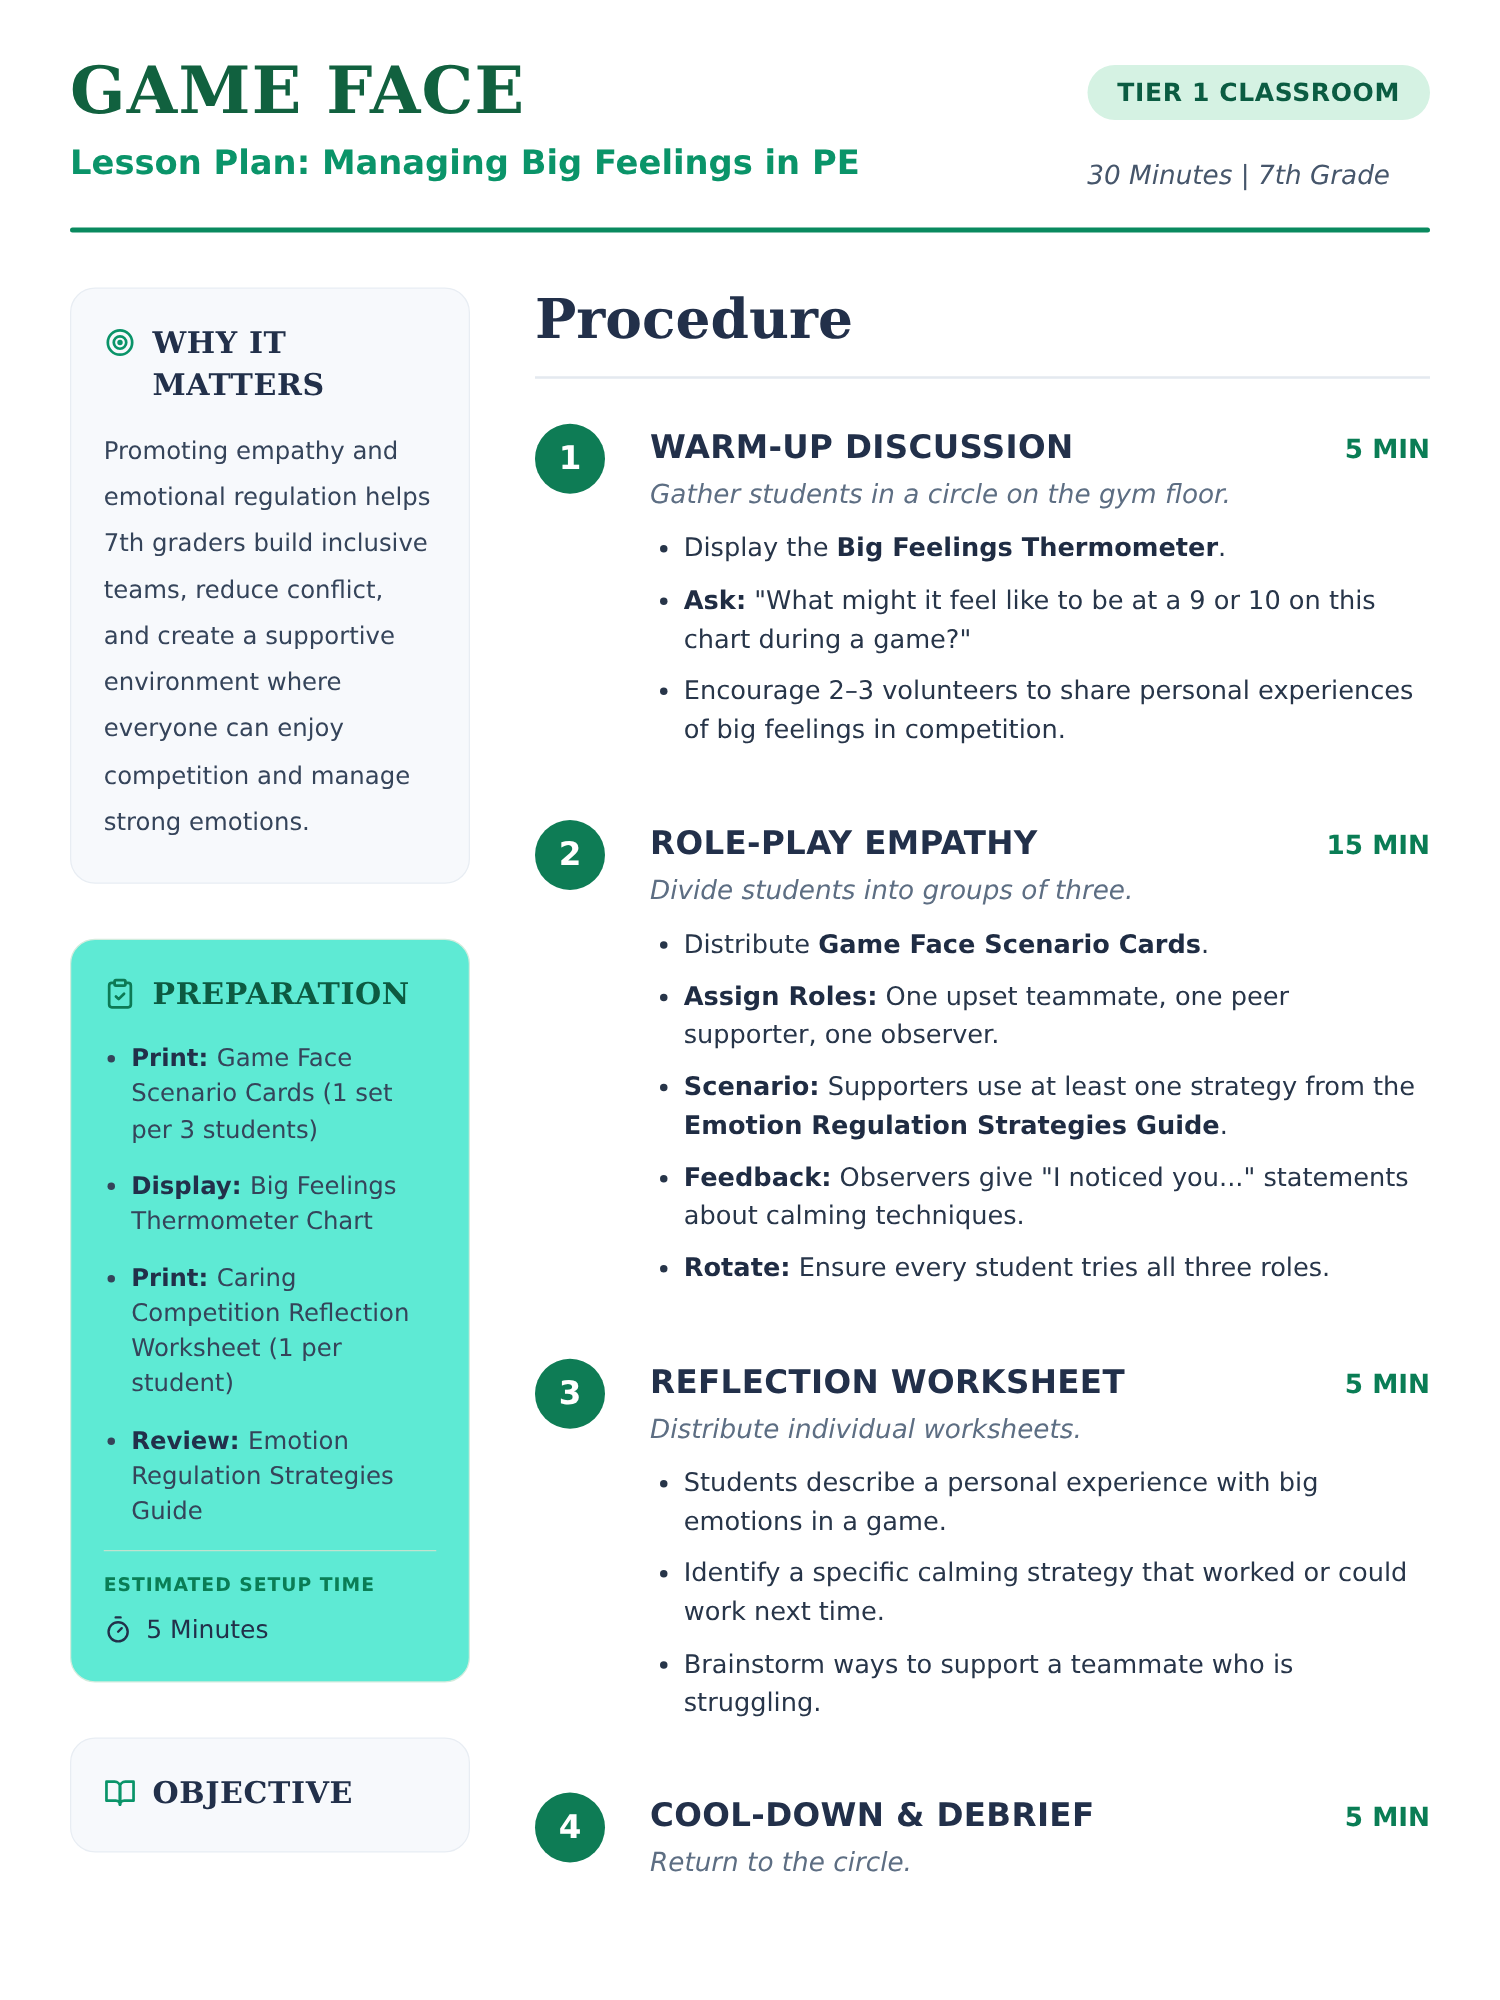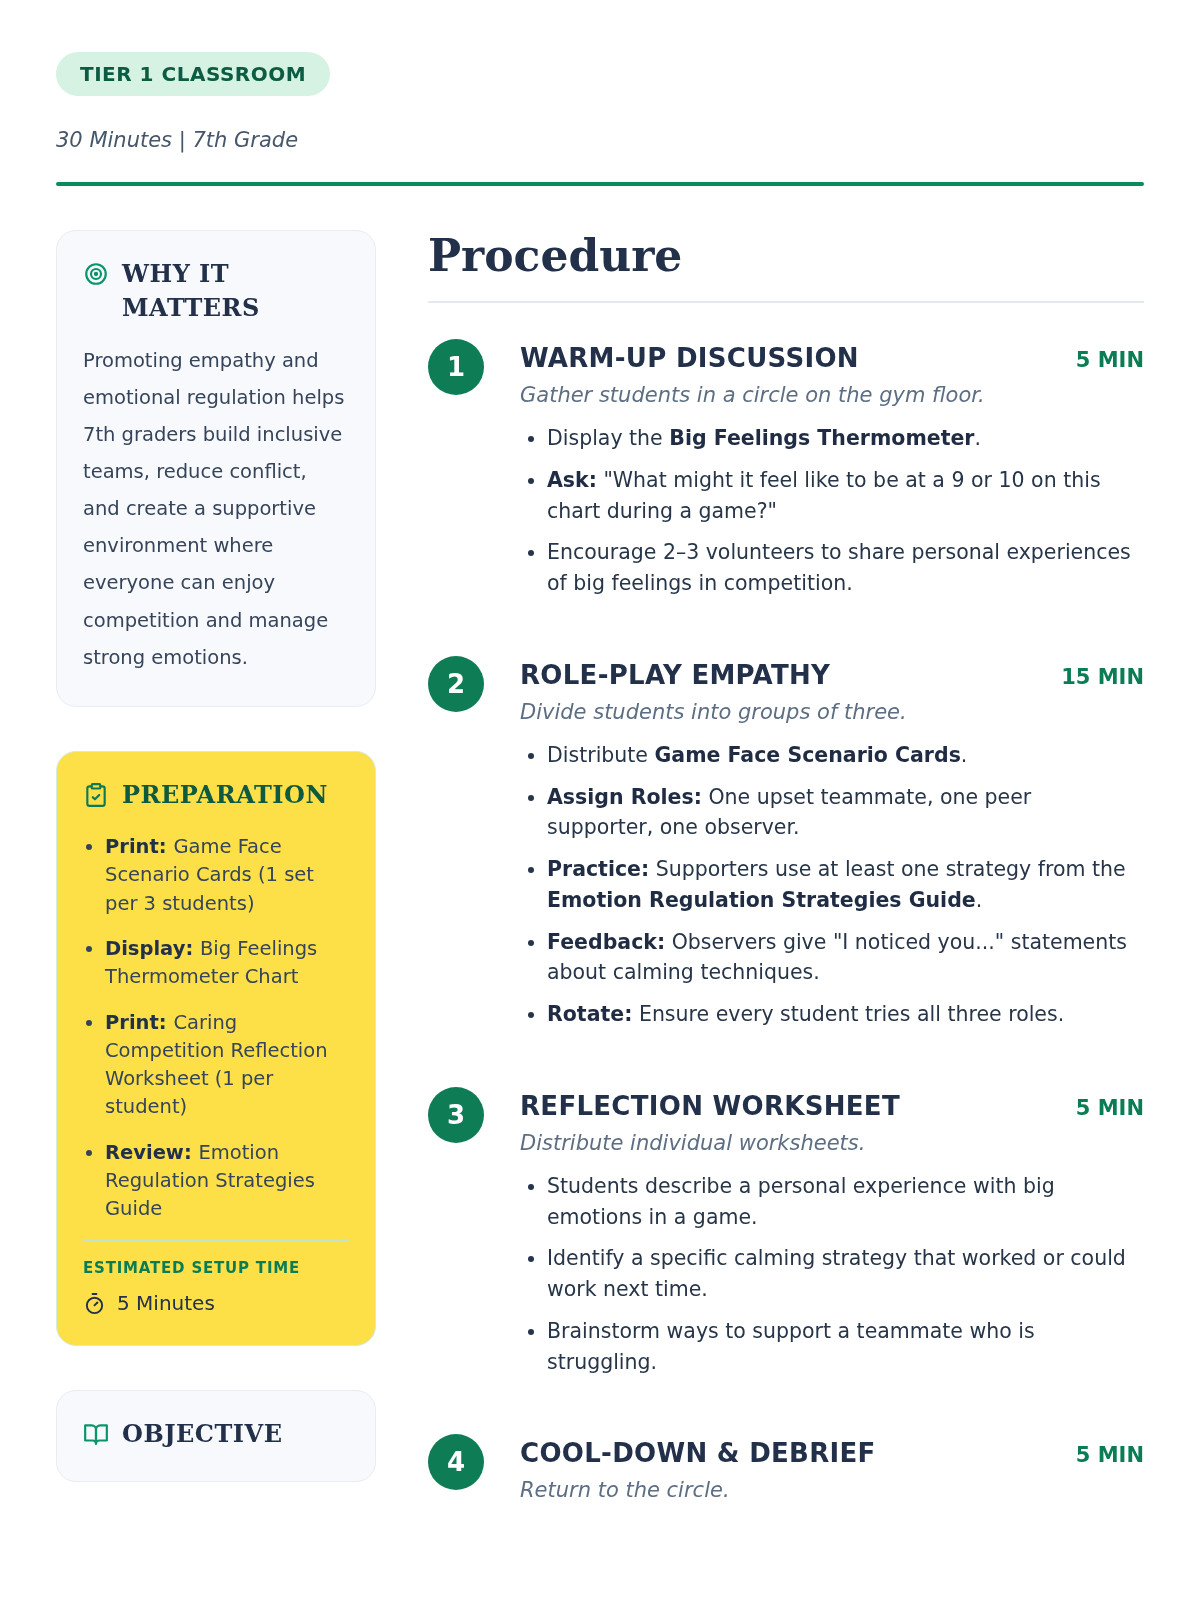--- a/index.html
+++ b/index.html
@@ -38,21 +38,21 @@
   .rule { height:4px; background:var(--rule-green); margin-top:30px; border-radius:2px; }
 
   
   .content { display:flex; gap:52px; margin-top:44px; }
   .sidebar { flex:0 0 320px; width:320px; display:flex; flex-direction:column; gap:44px; }
   .main { flex:1; min-width:0; }
 
   
   .card { border-radius:20px; padding:26px 26px 30px 26px; }
   .card-gray { background:#f7f9fc; border:1px solid #e8edf3; }
-  .card-green { background:#fde047; border:1px solid #d2ecdd; }
+  .card-green { background:#5eead4; border:1px solid #d2ecdd; }
   .card-head { display:flex; gap:13px; align-items:flex-start; }
   .icon svg { width:26px; height:26px; display:block; margin-top:4px; }
   .icon-sm svg { width:23px; height:23px; display:block; }
   .card-title {
     font-family:"DejaVu Serif","Liberation Serif",serif;
     font-size:24px; line-height:1.4; font-weight:700; letter-spacing:.5px;
   }
   .navy { color:var(--heading-dark); }
   .green-dark { color:#0d5a41; }
   .why-body { margin-top:18px; font-size:19.5px; line-height:1.9; color:#35445a; }
@@ -84,20 +84,24 @@
   .step-bullets { margin-top:16px; padding-left:27px; list-style:disc; }
   .step-bullets li { font-size:20.5px; line-height:1.5; margin-bottom:11px; color:var(--body-dark); }
   .step-bullets b { color:#1f2c43; }
 </style>
 </head>
 <body>
 
 <div class="page">
 
   <header class="header">
+    <div class="header-left">
+      <h1 class="page-title">GAME FACE</h1>
+      <div class="page-subtitle">Lesson Plan: Managing Big Feelings in PE</div>
+    </div>
     <div class="header-right">
       <span class="badge">TIER 1 CLASSROOM</span>
       <div class="meta">30 Minutes | 7th Grade</div>
     </div>
   </header>
 
   <div class="rule"></div>
 
   <div class="content">
 
@@ -185,21 +189,21 @@
             <div class="step-num">2</div>
             <div class="step-body">
               <div class="step-head">
                 <h3 class="step-title">ROLE-PLAY EMPATHY</h3>
                 <span class="step-time">15 MIN</span>
               </div>
               <p class="step-intro">Divide students into groups of three.</p>
               <ul class="step-bullets">
                 <li><span>Distribute </span><b>Game Face Scenario Cards</b><span>.</span></li>
                 <li><b>Assign Roles:</b><span> One upset teammate, one peer supporter, one observer.</span></li>
-                <li><b>Practice:</b><span> Supporters use at least one strategy from the </span><b>Emotion Regulation Strategies Guide</b><span>.</span></li>
+                <li><b>Scenario:</b><span> Supporters use at least one strategy from the </span><b>Emotion Regulation Strategies Guide</b><span>.</span></li>
                 <li><b>Feedback:</b><span> Observers give "I noticed you..." statements about calming techniques.</span></li>
                 <li><b>Rotate:</b><span> Ensure every student tries all three roles.</span></li>
               </ul>
             </div>
           </div>
           <div class="step">
             <div class="step-num">3</div>
             <div class="step-body">
               <div class="step-head">
                 <h3 class="step-title">REFLECTION WORKSHEET</h3>

